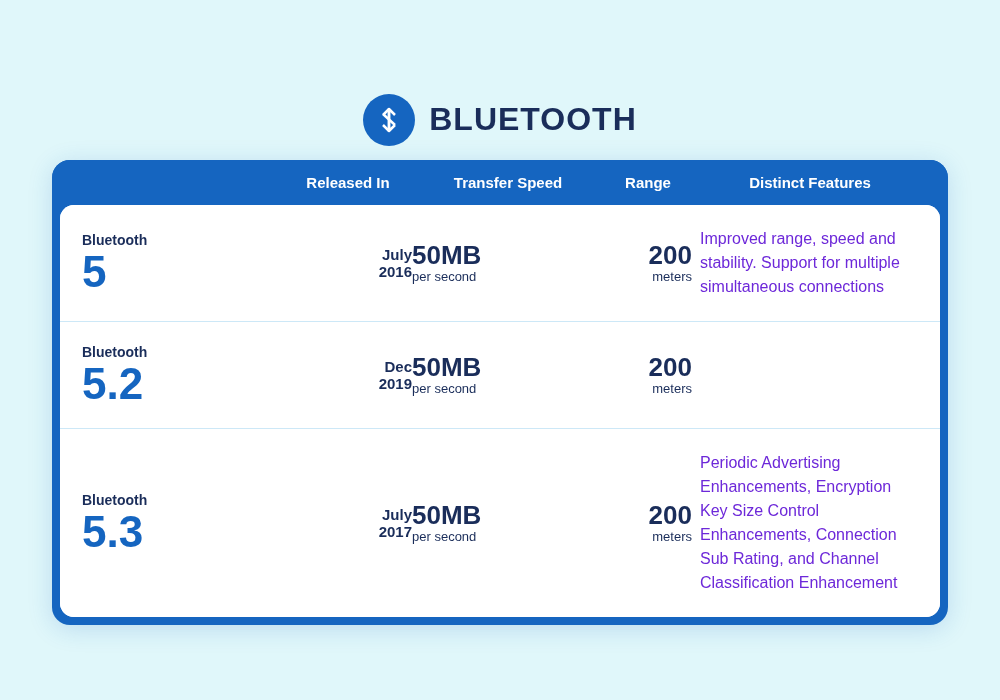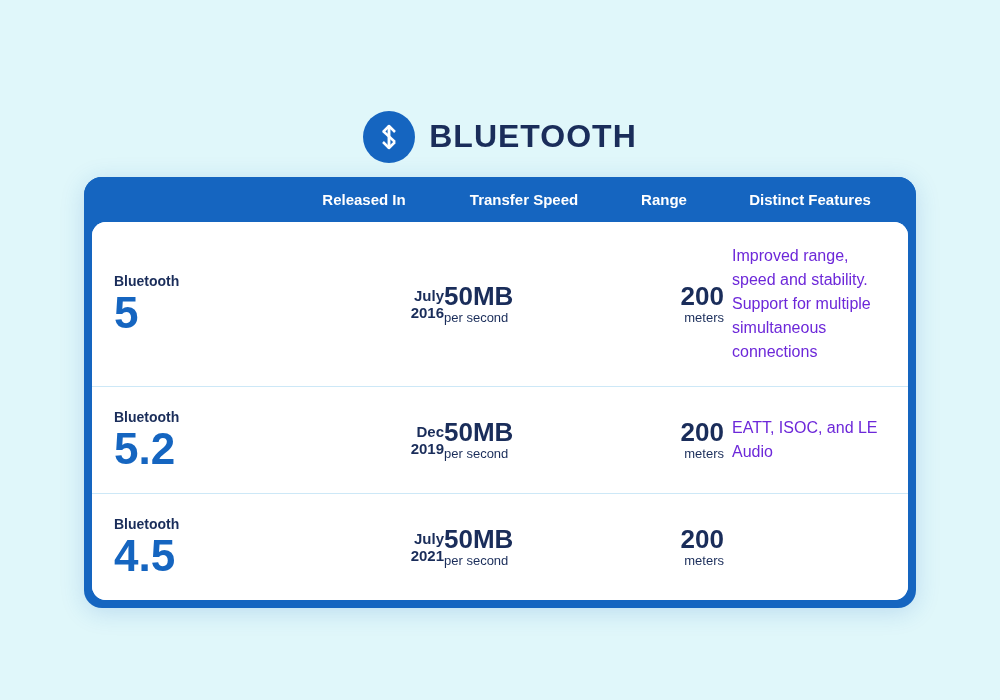--- a/index.html
+++ b/index.html
@@ -7,21 +7,21 @@
       background-color: #e0f7fa;
       font-family: 'Arial', sans-serif;
       display: flex;
       justify-content: center;
       align-items: center;
       width: 1000px;
       height: 700px;
       overflow: hidden;
     }
     .container {
-      width: 832px;
+      width: 896px;
       background: #e0f7fa;
     }
     .header {
       display: flex;
       align-items: center;
       justify-content: center;
       gap: 14px;
       padding: 18px 0 14px 0;
     }
     .bt-icon {
@@ -54,21 +54,21 @@
       background: #1565c0;
       border-radius: 18px;
       padding: 0;
       overflow: hidden;
       box-shadow: 0 4px 24px rgba(21,101,192,0.18);
     }
     .table-header {
       display: grid;
       grid-template-columns: 180px 160px 160px 120px 1fr;
       background: #1565c0;
-      padding: 14px 20px;
+      padding: 14px 36px;
       gap: 0;
     }
     .table-header-cell {
       font-size: 15px;
       font-weight: 700;
       color: #ffffff;
       text-align: center;
     }
     .table-header-cell:first-child {
       text-align: left;
@@ -217,37 +217,37 @@
           <div class="release-year">2019</div>
         </div>
         <div class="speed-cell">
           <div class="speed-value">50MB</div>
           <div class="speed-unit">per second</div>
         </div>
         <div class="range-cell">
           <div class="range-value">200</div>
           <div class="range-unit">meters</div>
         </div>
-        <div class="features-cell">EATT, ISOC, and LE Audio</div>
       </div>
 
       <div class="table-row">
         <div class="version-cell">
           <span class="version-label">Bluetooth</span>
-          <span class="version-number">4.5</span>
+          <span class="version-number">5.3</span>
         </div>
         <div class="release-cell">
           <div class="release-month">July</div>
-          <div class="release-year">2021</div>
+          <div class="release-year">2017</div>
         </div>
         <div class="speed-cell">
           <div class="speed-value">50MB</div>
           <div class="speed-unit">per second</div>
         </div>
         <div class="range-cell">
           <div class="range-value">200</div>
           <div class="range-unit">meters</div>
         </div>
+        <div class="features-cell">Periodic Advertising Enhancements, Encryption Key Size Control Enhancements, Connection Sub Rating, and Channel Classification Enhancement</div>
       </div>
 
     </div>
   </div>
 </div>
 
 </body></html>

